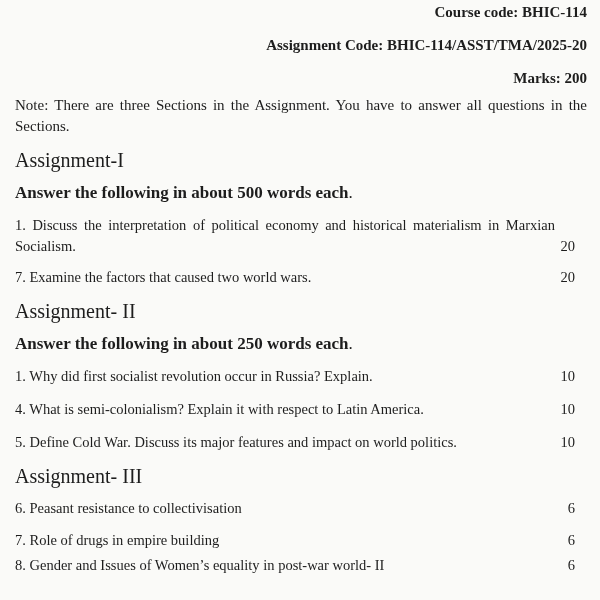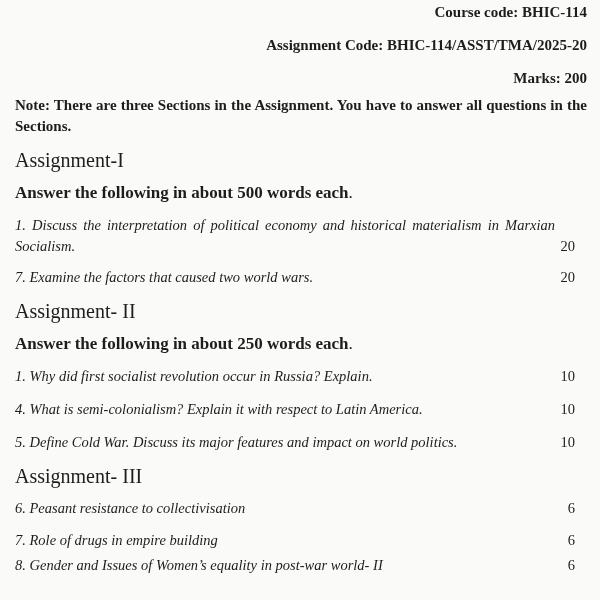--- a/index.html
+++ b/index.html
@@ -21,21 +21,21 @@
   }
   .hline {
     text-align: right;
     font-weight: 700;
     font-size: 15px;
     line-height: 20px;
     margin: 0 0 13px 0;
   }
   .doc-header .hline:nth-child(3) { margin-bottom: 0; }
   .note {
-    font-weight: 700;
+    font-weight: 400;
     font-size: 15px;
     line-height: 21px;
     margin: 7px 0 0 0;
     text-align: justify;
   }
   .sec-title {
     text-align: left;
     font-weight: 400;
     font-size: 20px;
     line-height: 20px;
@@ -52,21 +52,20 @@
     display: flex;
     align-items: flex-end;
     margin-top: 12px;
     padding-right: 12px;
     font-size: 14.5px;
     line-height: 21px;
   }
   .qtext {
     width: 540px;
     text-align: justify;
-    font-style: italic;
   }
   .qmarks { margin-left: auto; }
   .mt10 { margin-top: 10px; }
   .mt11 { margin-top: 11px; }
   .mt4  { margin-top: 4px; }
 </style>
 </head>
 <body>
 
 <div class="page">

